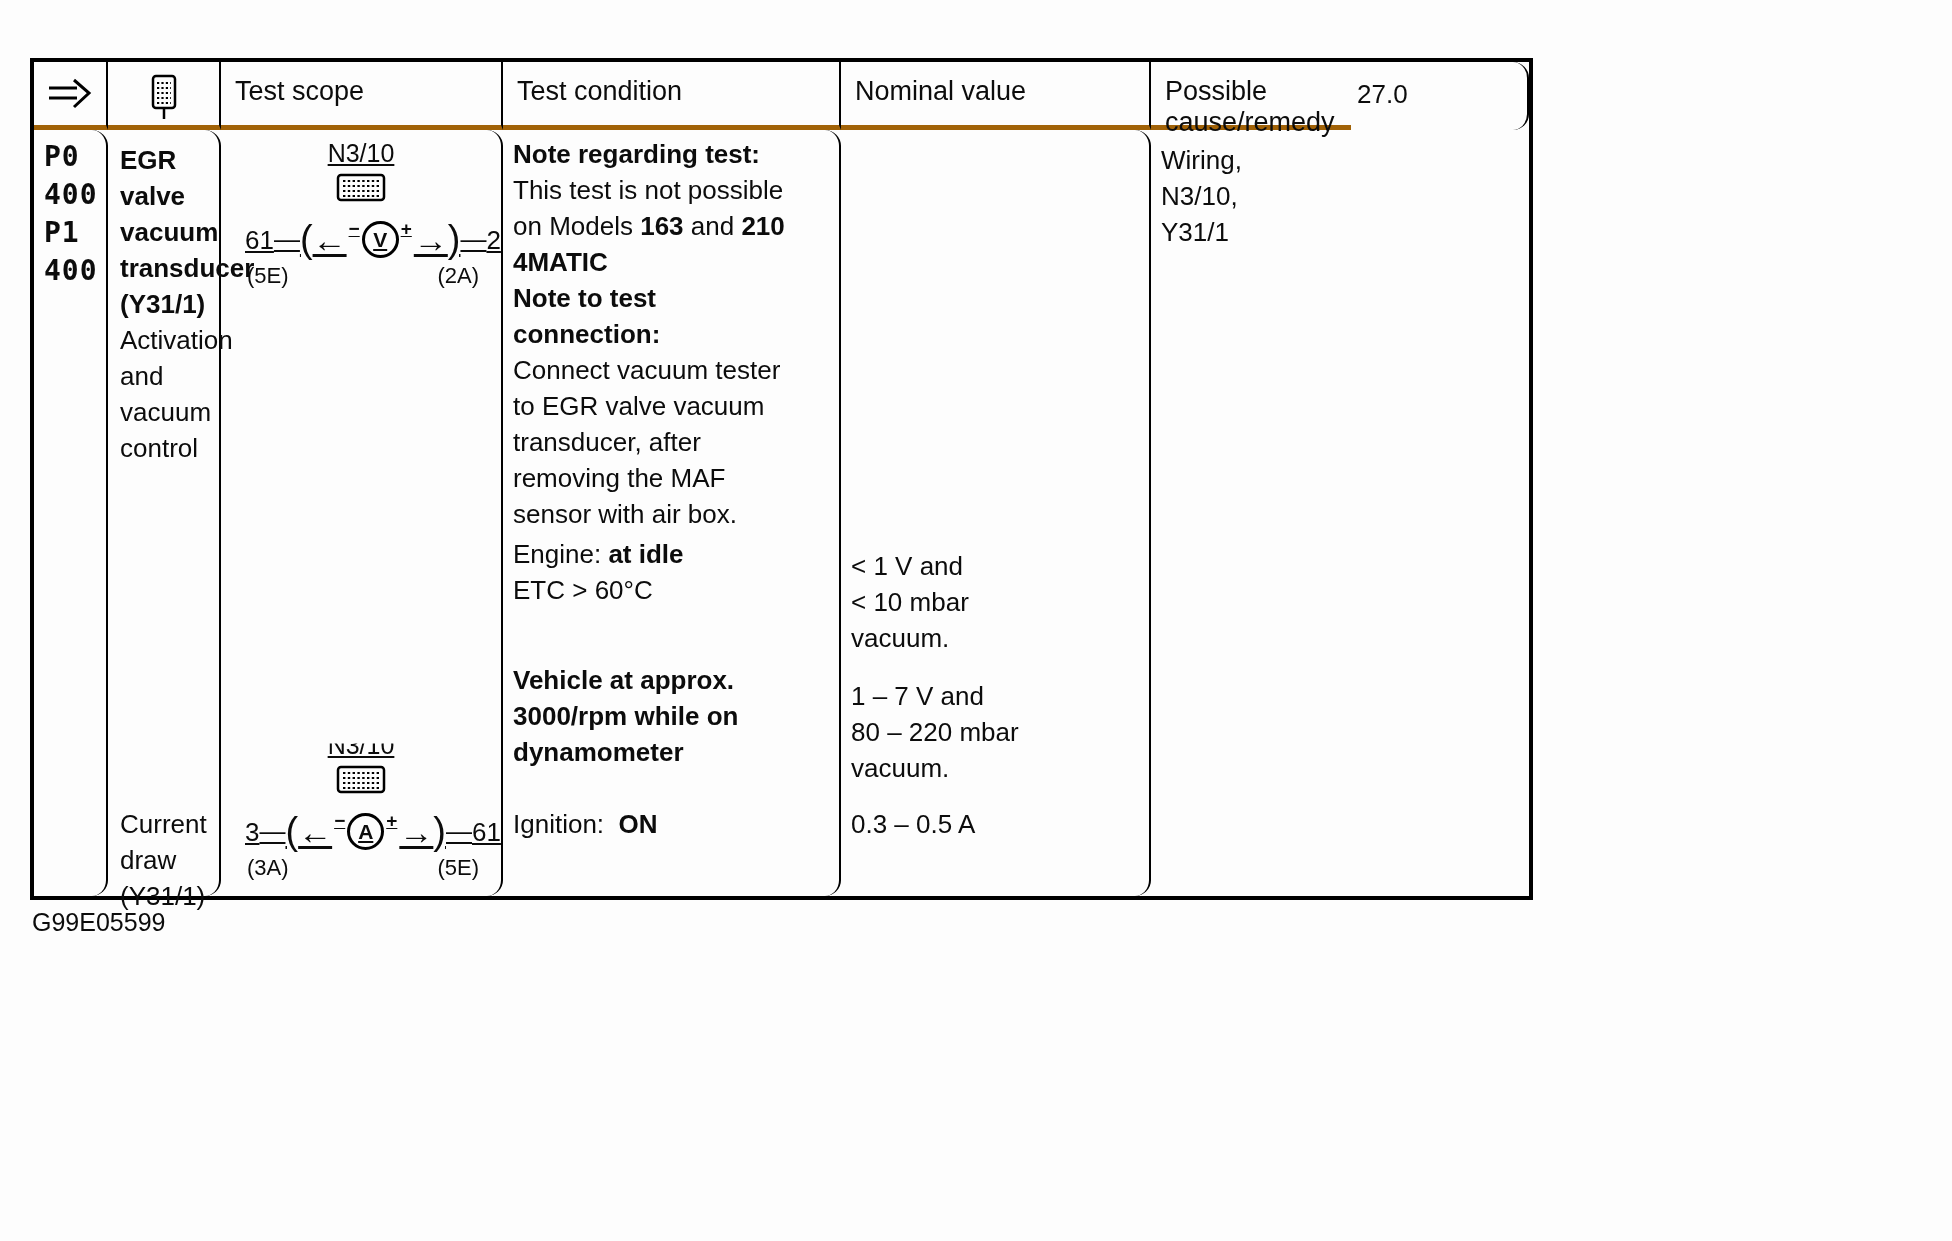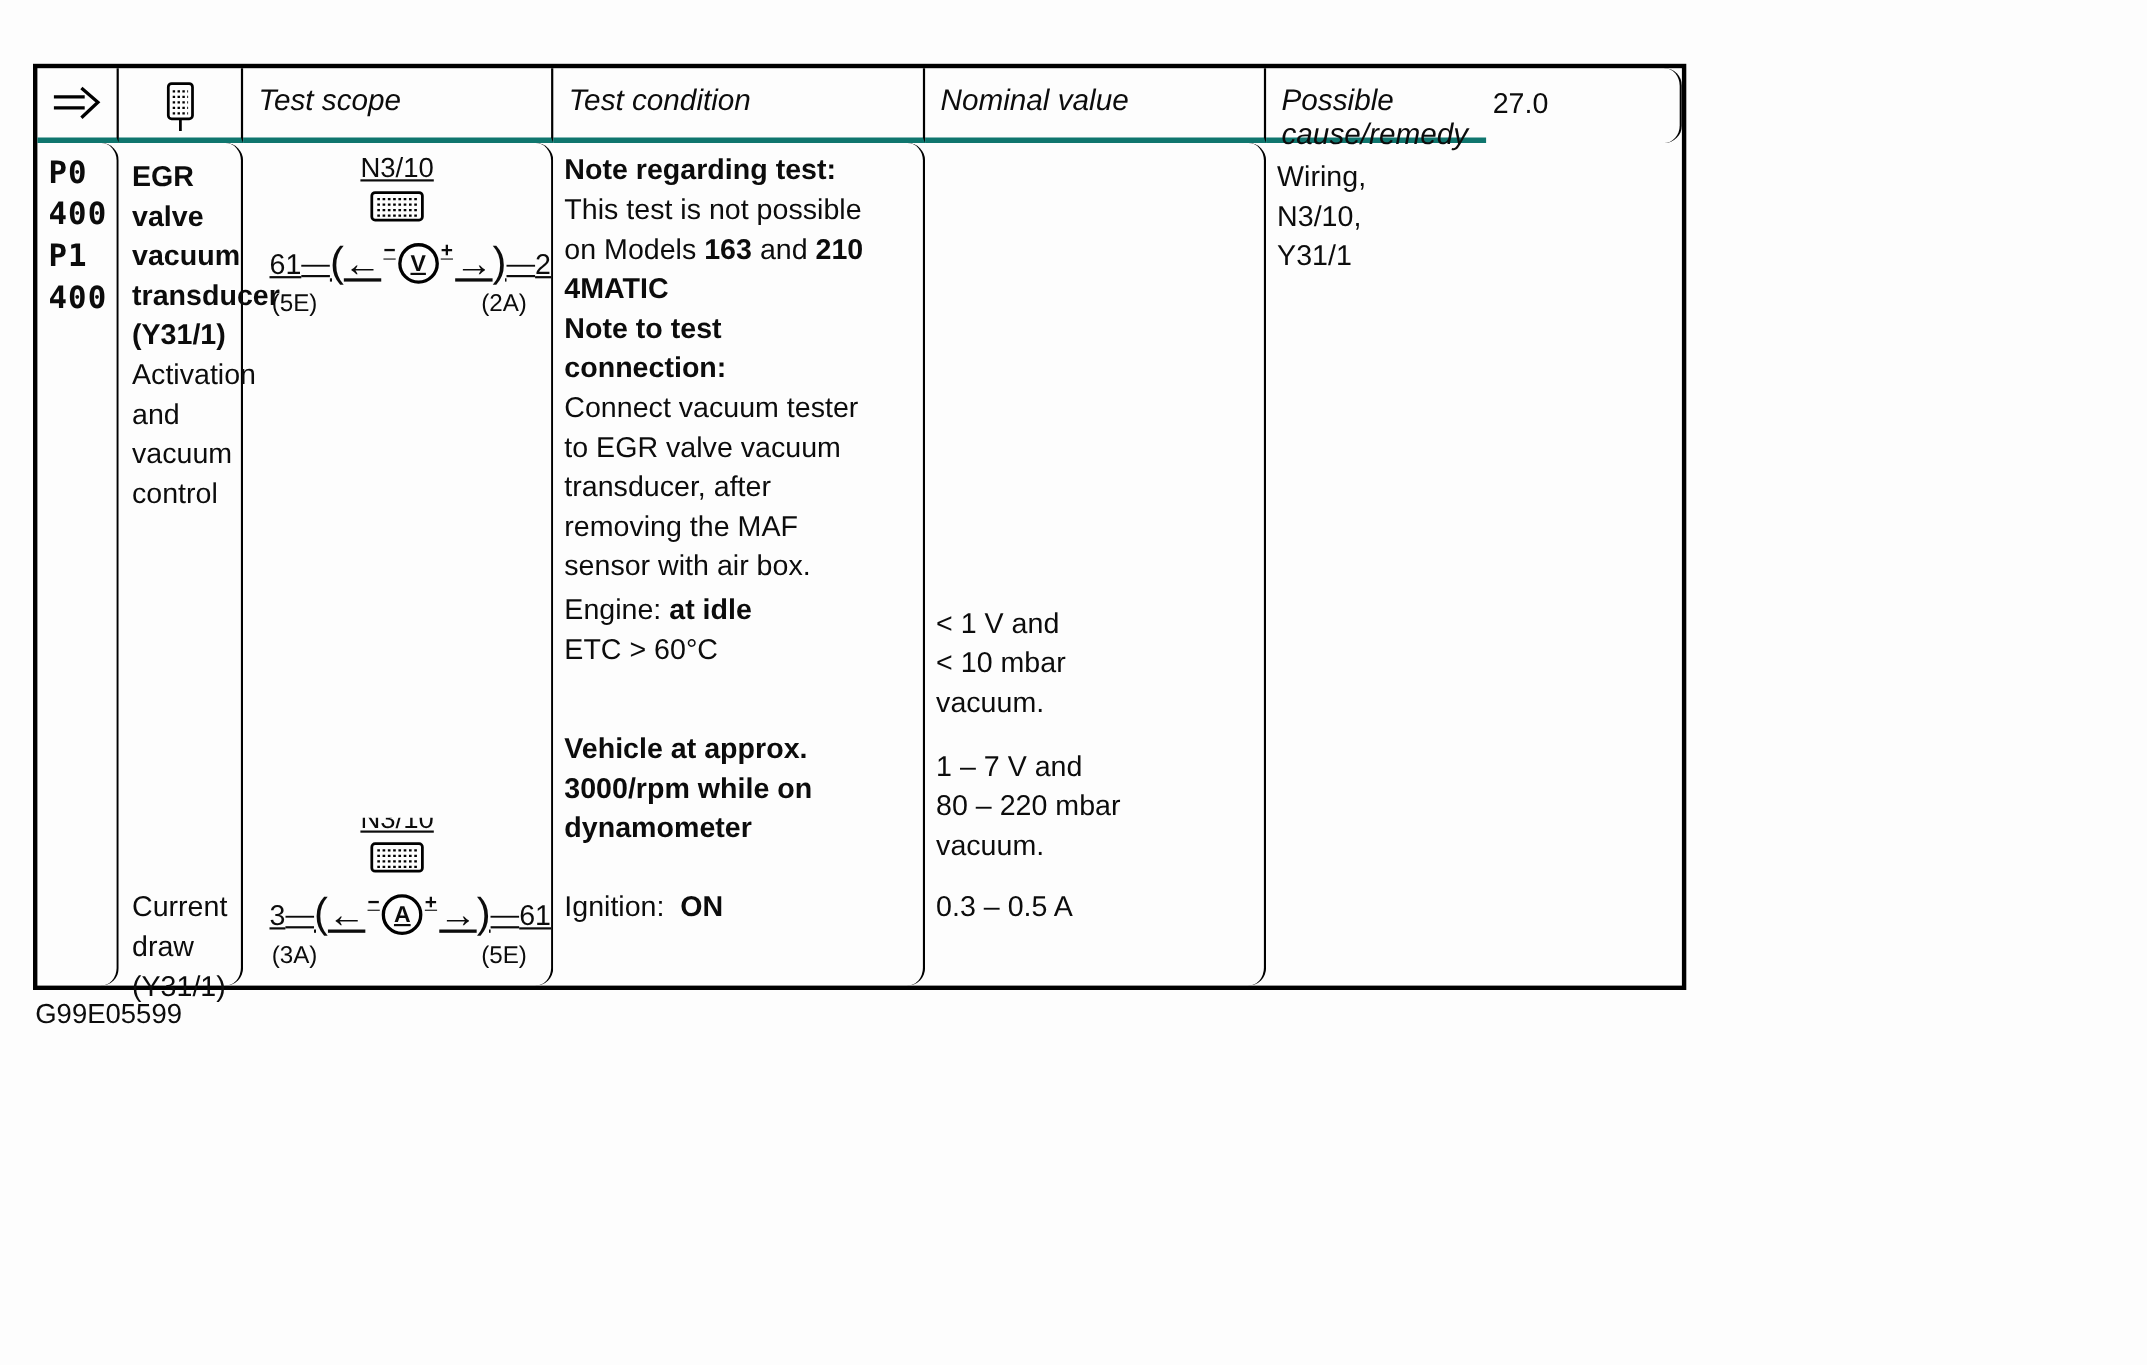--- a/index.html
+++ b/index.html
@@ -16,21 +16,21 @@
     position:absolute; left:30px; top:58px;
     width:1503px; height:842px;
     border:4px solid #000;
     display:grid;
     grid-template-columns:74px 113px 282px 338px 310px 200px 178px;
     grid-template-rows:68px 1fr;
     background:#fdfdfd;
   }
   .cell { border-right:2px solid #000; position:relative; }
   .cell.last { border-right:none; }
-  .head { border-bottom:5px solid #0f766e; font-size:27px; padding:14px 6px 0 14px; line-height:31px;font-style:italic; }
+  .head { border-bottom:5px solid #a16207; font-size:27px; padding:14px 6px 0 14px; line-height:31px; }
   .head.center { display:flex; align-items:flex-start; justify-content:center; padding:12px 0 0 0; }
   .bodycell { font-size:26px; line-height:36px;border-radius:16px; }
   .abs { position:absolute; }
   .tline { white-space:pre-wrap; }
   .b { font-weight:bold; }
   .codes {
     font-family:"DejaVu Sans Mono", monospace;
     font-weight:bold; font-size:28px; line-height:38px; letter-spacing:1px;
   }
   

